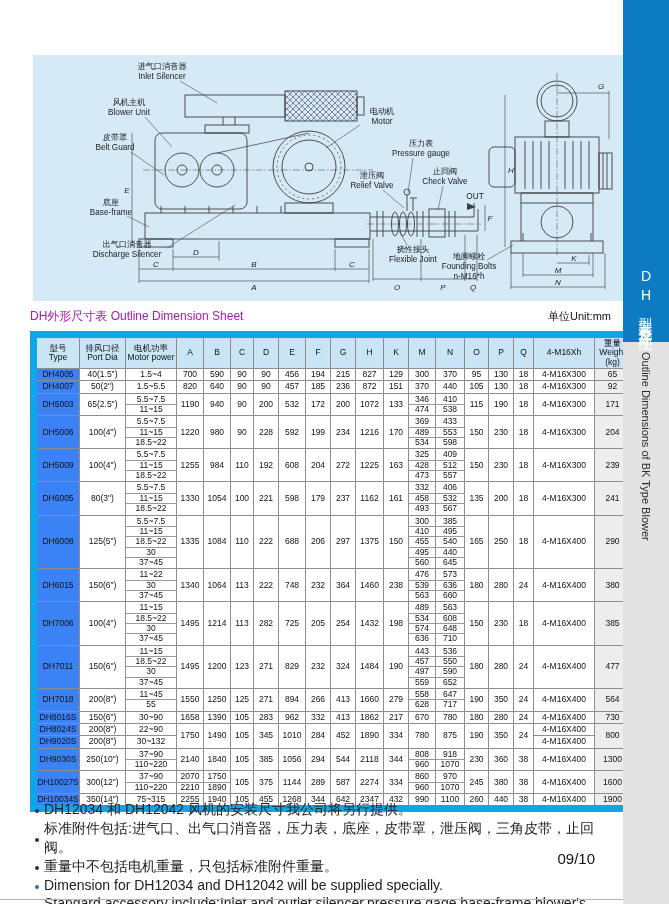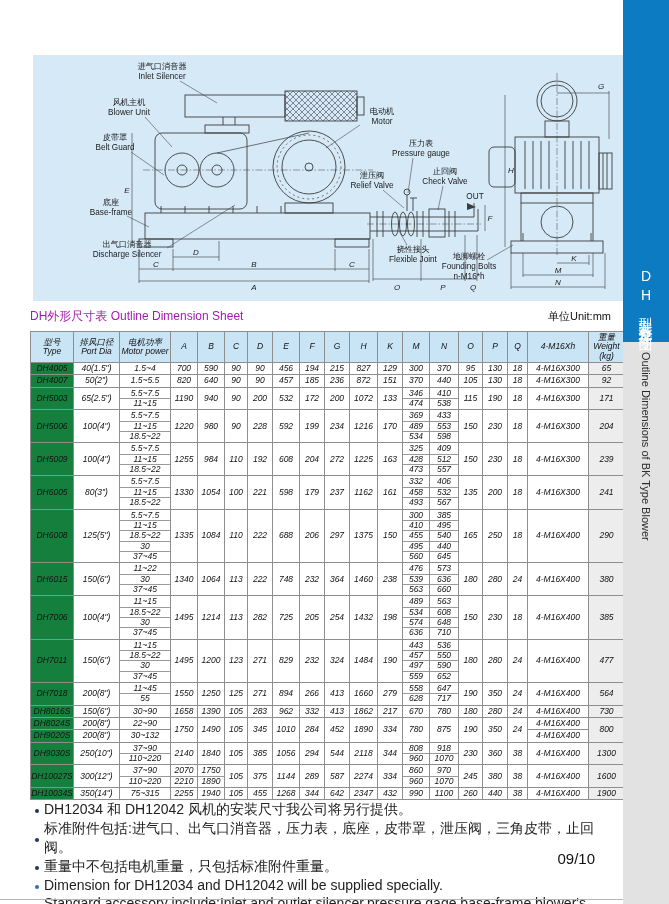--- a/index.html
+++ b/index.html
@@ -25,23 +25,23 @@
   #sheet-title-row{position:absolute;left:30px;top:308px;width:581px;display:flex;
     justify-content:space-between;align-items:baseline;}
   #sheet-title{font-size:12px;color:#a21caf;}
   #sheet-unit{font-size:11px;color:#111;}
 
   
   #tbl-wrap{position:absolute;left:30px;top:331px;width:583px;}
   table{border-collapse:collapse;table-layout:fixed;width:100%;font-size:8.5px;color:#111;}
   th,td{border:1px solid #8e8e8e;text-align:center;vertical-align:middle;padding:1px 0;
     line-height:1.1;overflow:hidden;}
-  table{border:1px solid #0ea5e9;font-style:italic;}
+  table{border:7px solid #0ea5e9;}
   thead th{background:#c9e4f5;font-weight:normal;}
-  td.c-type{background:#15803d;margin-top:24px;}
+  td.c-type{background:#3b82f6;margin-top:24px;}
   td.c-wt{background:#ededed;}
   .stk{padding:0 1px;}
   .stk-sep{border-top:1px solid #9a9a9a;}
   
   th:nth-child(1){width:42px;} th:nth-child(2){width:45px;text-align:center;} th:nth-child(3){width:50px;}
   th:nth-child(4){width:26px;} th:nth-child(5){width:26px;} th:nth-child(6){width:22px;}
   th:nth-child(7){width:24px;} th:nth-child(8){width:26px;} th:nth-child(9){width:24px;}
   th:nth-child(10){width:24px;} th:nth-child(11){width:27px;} th:nth-child(12){width:24px;}
   th:nth-child(13){width:26px;} th:nth-child(14){width:28px;} th:nth-child(15){width:23px;}
   th:nth-child(16){width:24px;} th:nth-child(17){width:19px;} th:nth-child(18){width:60px;}

